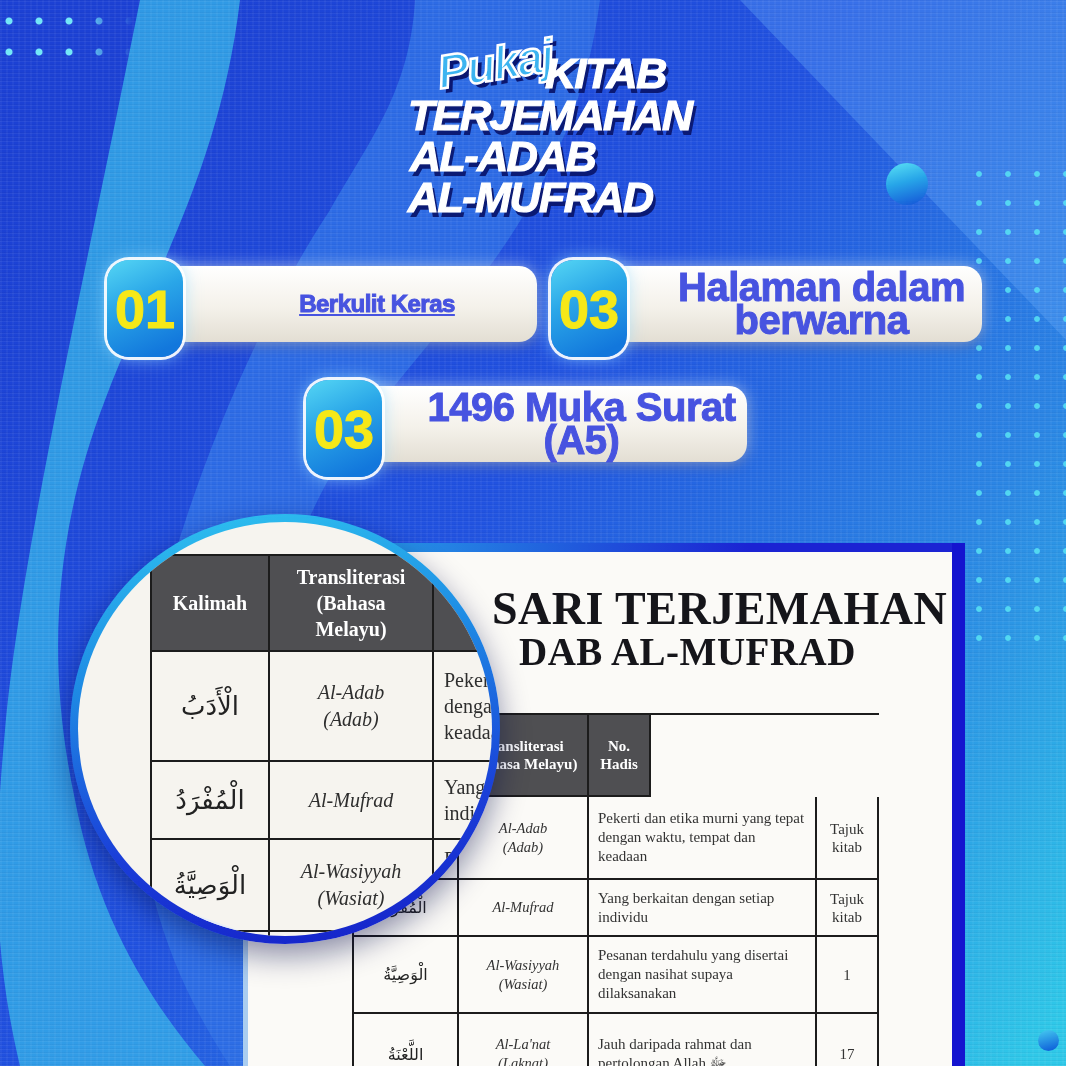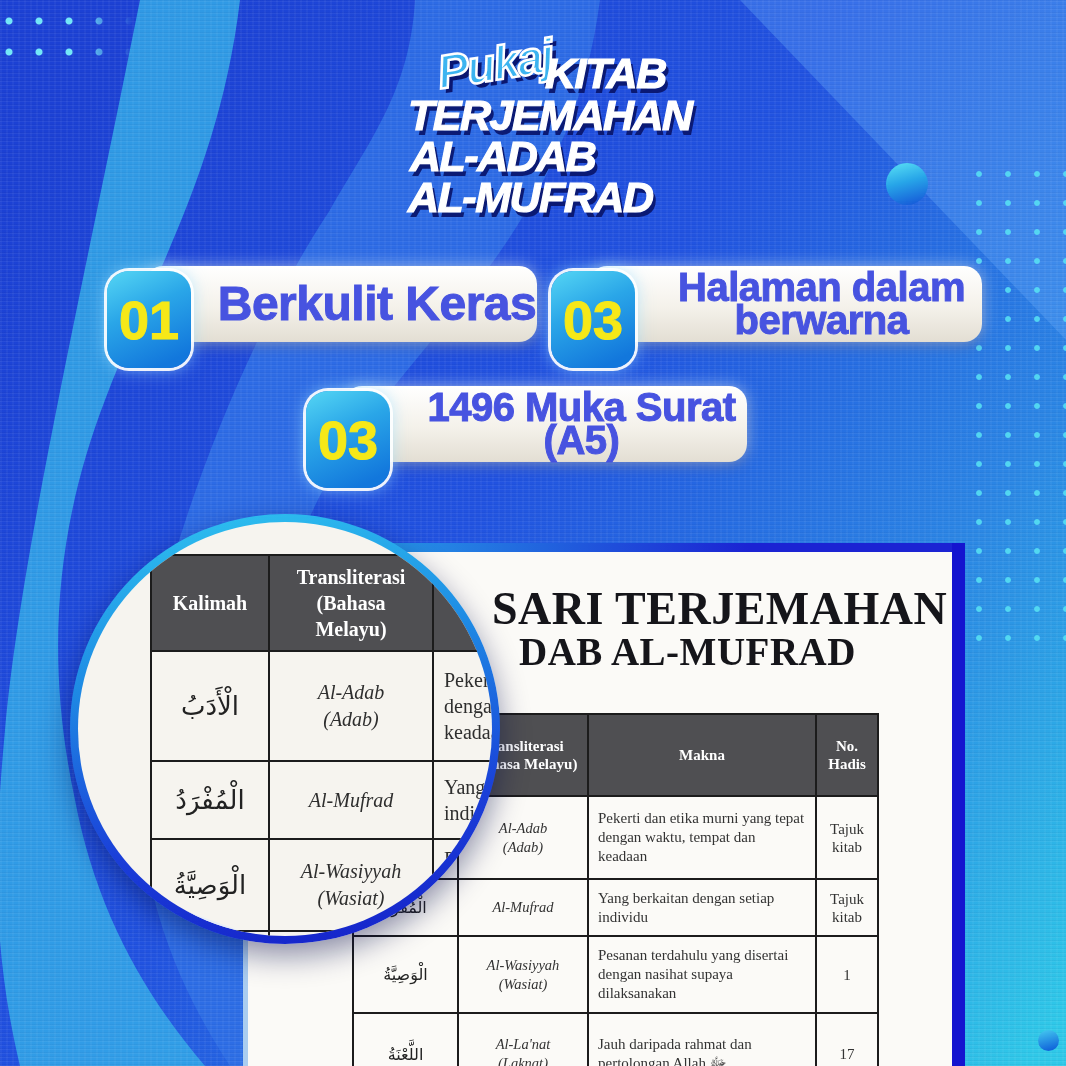--- a/index.html
+++ b/index.html
@@ -43,25 +43,25 @@
   .feature{position:absolute;z-index:5;}
   .f1{left:107px;top:255px;width:430px;height:97px;}
   .f2{left:551px;top:255px;width:431px;height:97px;}
   .f3{left:306px;top:375px;width:441px;height:97px;}
   .pill{position:absolute;left:38px;top:11px;right:0;height:76px;border-radius:18px;
     background:linear-gradient(180deg,#ffffff 0%,#f4f1ea 55%,#e3ded3 100%);
     box-shadow:0 0 16px rgba(215,235,255,.65), 0 5px 12px rgba(8,18,90,.35);
     display:flex;align-items:center;justify-content:center;padding-left:72px;box-sizing:border-box;}
   .pill-text{color:#4753e0;font-weight:bold;text-align:center;
     -webkit-text-stroke:1px #4753e0;letter-spacing:-0.5px;}
-  .f1 .pill-text{font-size:48px;line-height:38px;}
+  .f1 .pill-text{font-size:24px;line-height:38px;text-decoration:underline;}
   .f2 .pill-text,.f3 .pill-text{font-size:40px;line-height:33px;}
   .pill-line{display:block;}
   .pill-line:empty{display:none;}
-  .tile{position:absolute;left:0;top:16px;width:84px;height:97px;border-radius:22px;
+  .tile{position:absolute;left:0;top:5px;width:76px;height:97px;border-radius:22px;
     background:linear-gradient(155deg,#55d6f4 0%,#2aa6e8 40%,#1277dc 88%);
     box-shadow:0 0 0 3px rgba(255,255,255,.9), 0 0 18px rgba(150,220,255,.8);
     display:flex;align-items:center;justify-content:center;}
   .tile-num{color:#f6e818;font:bold 54px/1 "Liberation Sans",sans-serif;
     -webkit-text-stroke:1px #f6e818;}
 
   
   .page-top{position:absolute;left:243px;top:543px;width:722px;height:9px;z-index:3;
     background:linear-gradient(90deg,#2ac2ee,#1b23d3 70%);}
   .page-right{position:absolute;left:952px;top:543px;width:13px;height:523px;z-index:3;background:#1414cf;}
@@ -186,21 +186,20 @@
   <div class="page-top"></div>
   <div class="page-right"></div>
   <div class="page-left"></div>
   <div class="doc-heading dh1">SARI TERJEMAHAN</div>
   <div class="doc-heading dh2">DAB AL-MUFRAD</div>
 
   <div class="doctable">
     <div class="drow dhead">
       <div class="dc c1">Kalimah</div>
       <div class="dc c2">Transliterasi (Bahasa Melayu)</div>
-      <div class="dc c3">Makna</div>
       <div class="dc c4">No. Hadis</div>
     </div>
     <div class="drow r1">
       <div class="dc c1 ar">الْأَدَبُ</div>
       <div class="dc c2 trn">
         <span>Al-Adab</span>
         <span>(Adab)</span>
       </div>
       <div class="dc c3 mk">Pekerti dan etika murni yang tepat dengan waktu, tempat dan keadaan</div>
       <div class="dc c4 no">Tajuk kitab</div>

